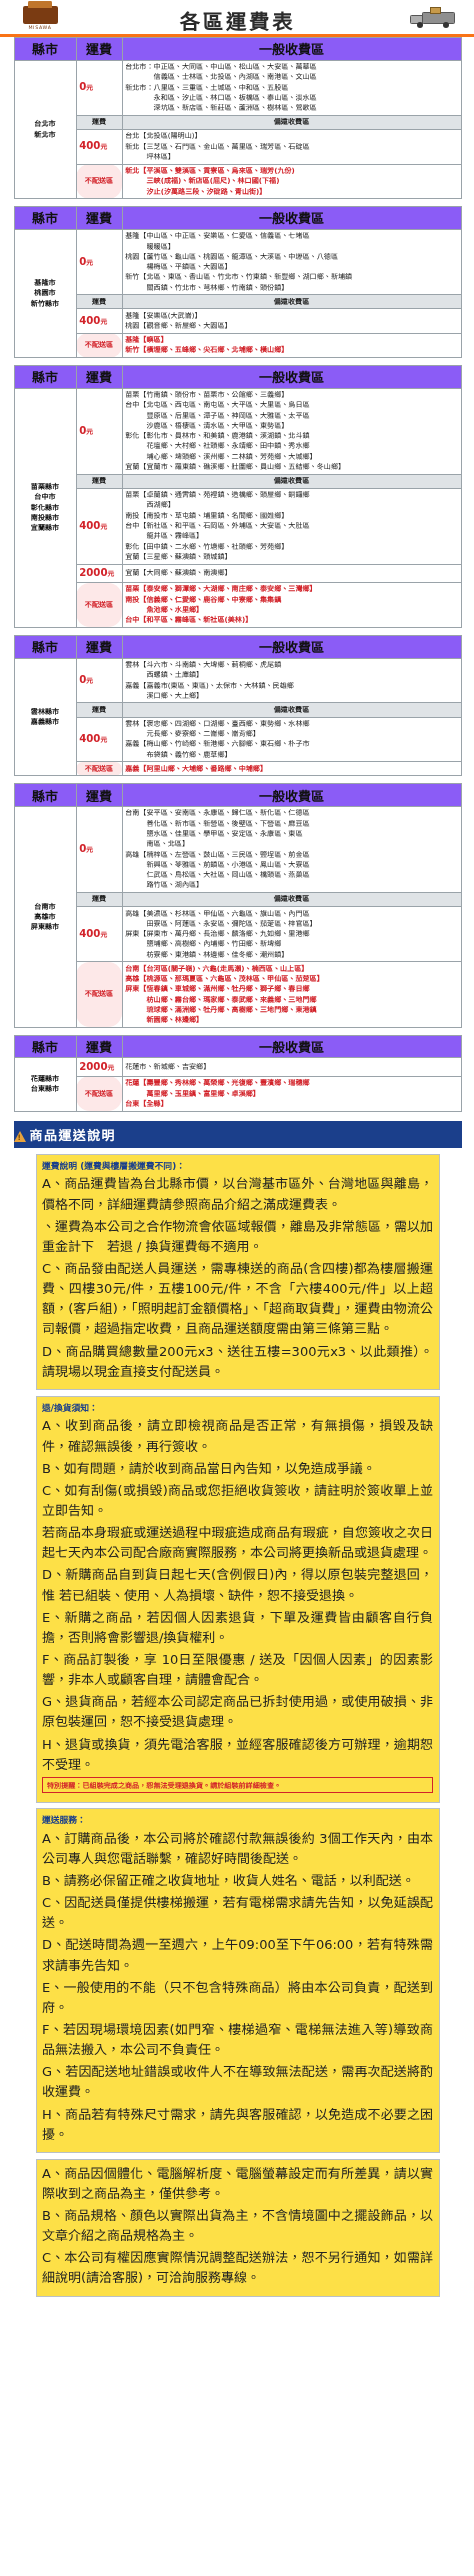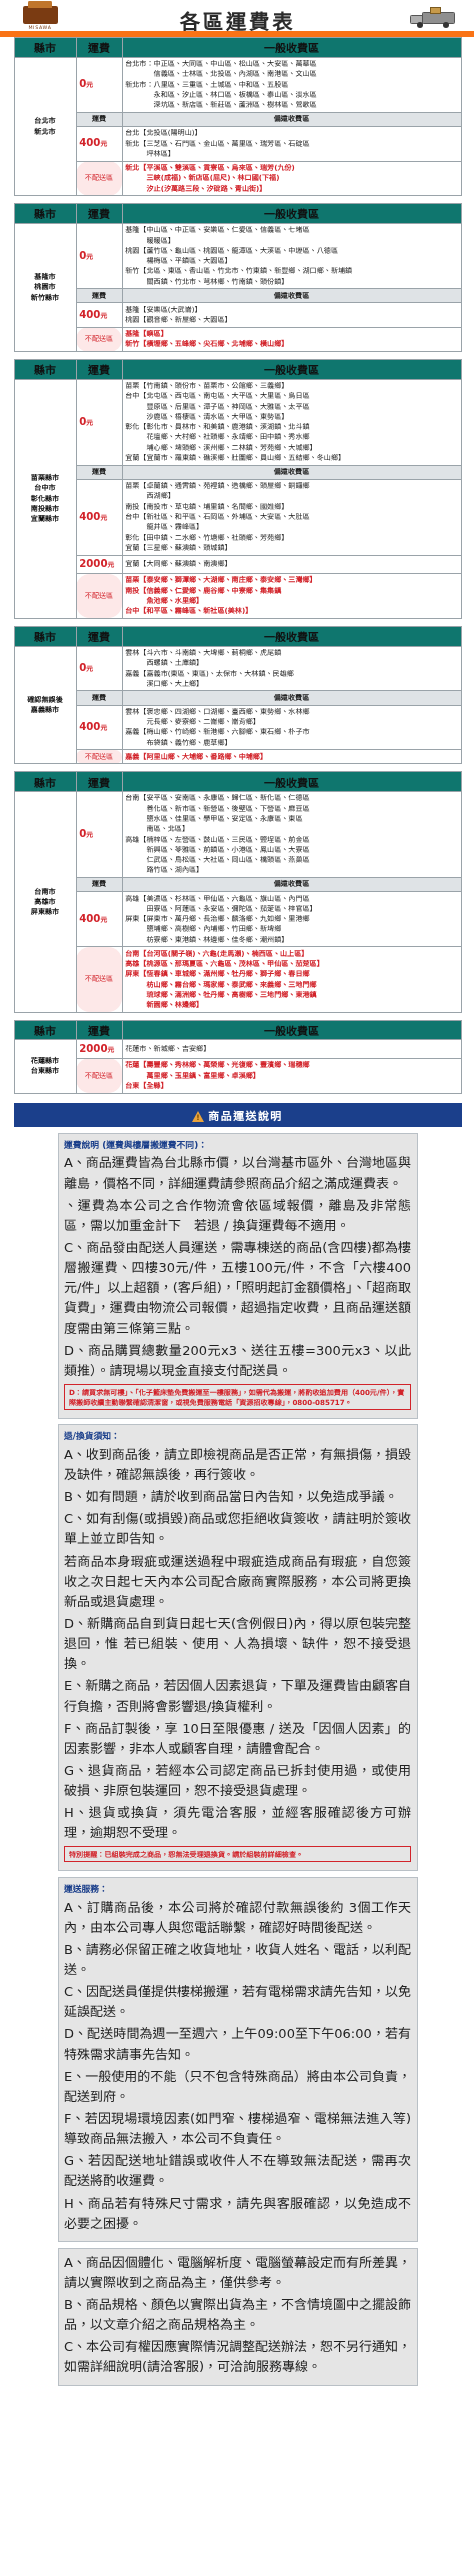--- a/index.html
+++ b/index.html
@@ -10,21 +10,21 @@
     font-family: "DejaVu Sans", "Liberation Sans", sans-serif;
     font-size: 7.5px;
     color: #222;
   }
   .page { width: 475px; position: relative; }
 
   
   .header {
     position: relative;
     height: 37px;
-    border-bottom: 6px solid #f97316;
+    border-bottom: 3px solid #f97316;
     background: #fff;
   }
   .logo {
     position: absolute;
     left: 15px; top: 4.1px;
     width: 50px; height: 28.5px;
     display: flex; flex-direction: column; align-items: center; justify-content: center;
   }
   .logo-box {
     width: 35px; height: 17.6px;
@@ -62,23 +62,23 @@
   .truck .box { position:absolute; left:20.4px; top:0px; width:11px; height:6.8px; background:#c79a4a; border:0.7px solid #7a5a20;}
 
   
   table.zone {
     width: 448px;
     margin: 0 auto 6.8px auto;
     border-collapse: collapse;
     table-layout: fixed;
   }
   table.zone th {
-    background: #0f766e;
+    background: #8b5cf6;
     border: 0.7px solid #9aa3a9;
-    font-size: 11px;
+    font-size: 13px;
     font-weight: bold;
     padding: 1.4px 0;
     text-align: center;
     color: #111;
   }
   table.zone td {
     border: 0.7px solid #9aa3a9;
     padding: 1.4px 2.7px;
     vertical-align: middle;
     font-size: 7.1px;
@@ -90,36 +90,36 @@
   .fee-red { color: #d2232a; font-size: 10.2px; font-weight: bold; }
   .fee-red small { font-size: 6.8px; }
   .sub-head {
     background: #dfe3e6;
     text-align: center;
     font-weight: bold;
   }
   .no-ship-cell {
     background: #fde8e8;
     color: #d2232a;
-    font-weight: normal;
+    font-weight: bold;
     text-align: center;
     border-radius: 14px;
   }
   .no-ship-text { color: #d2232a; font-weight: bold; }
   .area-line { display: block; }
   .region-stack { line-height: 1.5; }
 
   
   .notice-title {
     width: 448px;
     margin: 9.5px auto 0 auto;
     background: #1b3f8b;
     color: #fff;
-    text-align: center;
-    font-size: 11px;
+    text-align: left;
+    font-size: 13px;
     font-weight: bold;
     padding: 4.1px 0;
     letter-spacing: 1.4px;
     position: relative;
   }
   .warn-ico {
     display: inline-block;
     width: 0; height: 0;
     border-left: 6.8px solid transparent;
     border-right: 6.8px solid transparent;
@@ -130,25 +130,25 @@
   }
   .warn-ico:after {
     content: "!";
     position: absolute;
     left: -2px; top: 2px;
     font-size: 7.5px;
     color: #7a4a00;
     font-weight: bold;
   }
   .block {
-    width: 360px;
+    width: 404px;
     margin: 5.4px auto 0 auto;
     border: 0.7px solid #b9c0c6;
     padding: 4.1px 5.4px 5.4px 5.4px;
-    background: #e5e5e5;
+    background: #fde047;
   }
   .block h3 {
     margin: 0 0 2.7px 0;
     font-size: 8.8px;
     color: #1b3f8b;
     font-weight: bold;
   }
   .block p {
     margin: 0 0 2px 0;
     font-size: 13px;
@@ -342,21 +342,21 @@
         <thead>
           <tr>
             <th class="c-region">縣市</th>
             <th class="c-fee">運費</th>
             <th class="c-area">一般收費區</th>
           </tr>
         </thead>
         <tbody>
           <tr>
             <td class="c-region region-stack" rowspan="4">
-              <div>確認無誤後</div>
+              <div>雲林縣市</div>
               <div>嘉義縣市</div>
             </td>
             <td class="c-fee"><span class="fee-red">0<small>元</small></span></td>
             <td>
               <span class="area-line">雲林【斗六市、斗南鎮、大埤鄉、莿桐鄉、虎尾鎮</span>
               <span class="area-line">　　　西螺鎮、土庫鎮】</span>
               <span class="area-line">嘉義【嘉義市(東區、東區)、太保市、大林鎮、民雄鄉</span>
               <span class="area-line">　　　溪口鄉、大上鄉】</span>
             </td>
           </tr>
@@ -470,21 +470,20 @@
     <span class="warn-ico"></span><span>商品運送說明</span>
   </div>
 
   <div id="notice-root">
       <div class="block">
         <h3>運費說明 (運費與樓層搬運費不同)：</h3>
         <p>A、商品運費皆為台北縣市價，以台灣基市區外、台灣地區與離島，價格不同，詳細運費請參照商品介紹之滿成運費表。</p>
         <p>、運費為本公司之合作物流會依區域報價，離島及非常態區，需以加重金計下　若退 / 換貨運費每不適用。</p>
         <p>C、商品發由配送人員運送，需專棟送的商品(含四樓)都為樓層搬運費、四樓30元/件，五樓100元/件，不含「六樓400元/件」以上超額，(客戶組)，「照明起訂金額價格」、「超商取貨費」，運費由物流公司報價，超過指定收費，且商品運送額度需由第三條第三點。</p>
         <p>D、商品購買總數量200元x3、送往五樓=300元x3、以此類推）。請現場以現金直接支付配送員。</p>
-        <div class="note-box">D：請買求無可樓」、「化子籃床墊免費搬運至一樓服務」，如需代為搬運，將酌收追加費用（400元/件），實際搬師收續主動聯繫確認清潔窗，或視免費服務電話「資源招收專線」，0800-085717。</div>
       </div>
       <div class="block">
         <h3>退/換貨須知：</h3>
         <p>A、收到商品後，請立即檢視商品是否正常，有無損傷，損毀及缺件，確認無誤後，再行簽收。</p>
         <p>B、如有問題，請於收到商品當日內告知，以免造成爭議。</p>
         <p>C、如有刮傷(或損毀)商品或您拒絕收貨簽收，請註明於簽收單上並立即告知。</p>
         <p>若商品本身瑕疵或運送過程中瑕疵造成商品有瑕疵，自您簽收之次日起七天內本公司配合廠商實際服務，本公司將更換新品或退貨處理。</p>
         <p>D、新購商品自到貨日起七天(含例假日)內，得以原包裝完整退回，惟 若已組裝、使用、人為損壞、缺件，恕不接受退換。</p>
         <p>E、新購之商品，若因個人因素退貨，下單及運費皆由顧客自行負擔，否則將會影響退/換貨權利。</p>
         <p>F、商品訂製後，享 10日至限優惠 / 送及「因個人因素」的因素影響，非本人或顧客自理，請體會配合。</p>

